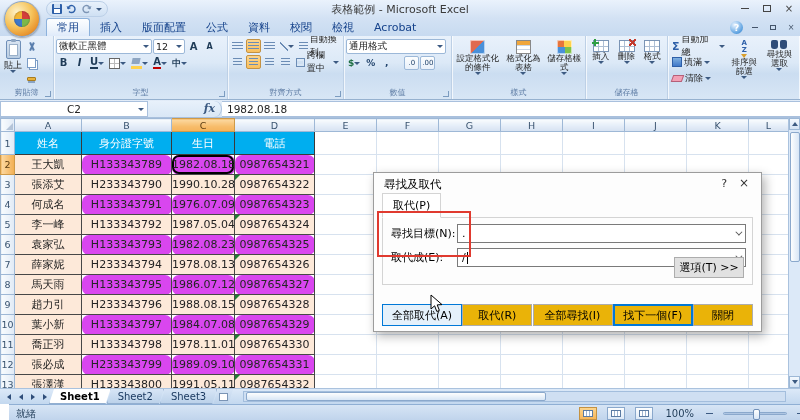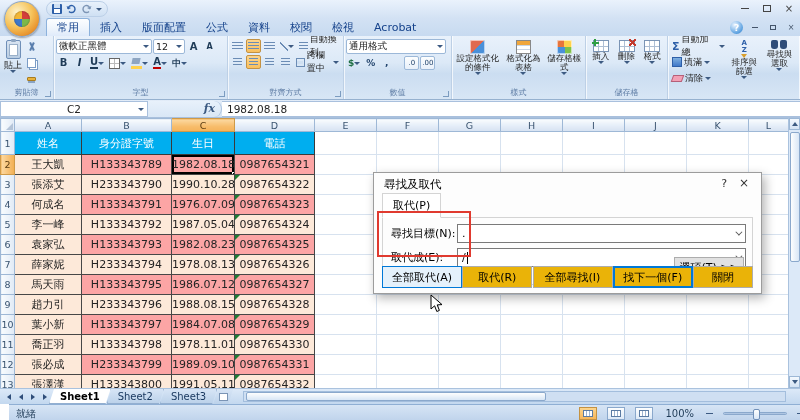--- a/index.html
+++ b/index.html
@@ -124,21 +124,21 @@
 .drow{height:20px;}
 .colhdr{background:linear-gradient(#f9fcfe,#e4edf8 55%,#d6e2f1);border:1px solid #9eb8d6;font-size:9.5px;color:#39536f;}
 .colhdr.selc{background:linear-gradient(#fcd9a1,#f7bc6a 60%,#f5b35b);border-color:#cf9a48;color:#5a3c12;}
 .rowhdr{background:linear-gradient(90deg,#f9fcfe,#e0eaf6);border:1px solid #9eb8d6;font-size:9.5px;color:#39536f;}
 .rowhdr.selr{background:linear-gradient(90deg,#fcd9a1,#f2ae52);border-color:#cf9a48;color:#5a3c12;}
 .corner{position:relative;}
 .cornertri{position:absolute;right:1px;bottom:1px;width:0;height:0;border-bottom:7px solid #b4c4d8;border-left:7px solid transparent;}
 td.data{border:1px solid #474747;font-size:11px;color:#242424;}
 td.bluehdr{background:#00aeef;color:#fff;font-weight:bold;font-size:11px;border:1px solid #3a3a3a;}
 td.peach{background:#fde9d9;}
-td.whitec{background:#fca5a5;}
+td.whitec{background:#d946ef;border-radius:7px;}
 td.empty{border:1px solid #d7e2ef;background:#fff;}
 td.selcell{position:relative;box-shadow:inset 0 0 0 2px #000;overflow:visible;}
 .fillhandle{position:absolute;right:-2px;bottom:-2px;width:4px;height:4px;background:#000;border:1px solid #fff;z-index:3;}
 td.data{position:relative;}
 .gtri{position:absolute;left:0;top:0;width:0;height:0;border-left:5px solid #1e7e34;border-bottom:5px solid transparent;}
 
 
 .vscroll{position:absolute;left:788px;top:118px;width:12px;height:270px;background:#dce9f8;border-left:1px solid #aac2de;}
 .vbtn{height:12px;display:flex;align-items:center;justify-content:center;background:linear-gradient(#f4f9fe,#d4e3f4);border:1px solid #9db8d6;}
 .tri-up{width:0;height:0;border-left:3px solid transparent;border-right:3px solid transparent;border-bottom:4px solid #3c5a82;}
@@ -170,21 +170,21 @@
 .zoomlabel{font-size:10px;color:#1f3b57;margin:0 2px;}
 .zminus{width:7px;height:1px;background:#3c5a82;}
 .ztrack{position:relative;width:64px;height:3px;background:#aec5e2;border:1px solid #8aa8cc;border-radius:2px;}
 .ztick{position:absolute;left:50%;top:-3px;width:1px;height:9px;background:#8aa8cc;}
 .zthumb{position:absolute;left:46%;top:-4px;width:7px;height:11px;background:linear-gradient(#fdfefe,#d8e6f6);border:1px solid #6f8fb8;border-radius:2px;}
 .zplus{position:relative;width:7px;height:7px;}
 .zplus:before{content:"";position:absolute;left:0;top:3px;width:7px;height:1px;background:#3c5a82;}
 .zplus:after{content:"";position:absolute;left:3px;top:0;width:1px;height:7px;background:#3c5a82;}
 
 
-.dialog{position:absolute;left:373px;top:172px;width:389px;height:122px;background:#fdfdfd;border:1px solid #9c9c9c;box-shadow:3px 4px 10px rgba(0,0,0,.3);z-index:10;font-size:11px;color:#000;}
+.dialog{position:absolute;left:373px;top:172px;width:389px;height:160px;background:#fdfdfd;border:1px solid #9c9c9c;box-shadow:3px 4px 10px rgba(0,0,0,.3);z-index:10;font-size:11px;color:#000;}
 .dtitle{position:absolute;left:0;top:0;right:0;height:22px;display:flex;align-items:center;padding:0 10px;font-size:11.5px;}
 .dhelp{position:absolute;right:34px;top:4px;color:#333;font-size:11px;}
 .dclose{position:absolute;right:12px;top:3px;color:#333;font-size:12px;}
 .dtabs{position:absolute;left:8px;top:22px;display:flex;height:22px;align-items:flex-end;}
 .dtab{padding:4px 10px 4px;border:1px solid transparent;font-size:11px;position:relative;}
 .dtab.active{background:#fff;border-color:#d4d4d4;border-bottom-color:#fff;z-index:3;top:1px;}
 .dpanel{position:absolute;left:8px;right:8px;top:44px;height:68px;border:1px solid #d4d4d4;background:#fdfdfd;}
 .dfield{position:absolute;left:8px;right:6px;height:19px;display:flex;align-items:center;}
 .dfield label{width:66px;font-size:11px;}
 .dcombo{flex:1;height:19px;background:#fff;border:1px solid #7a7a7a;display:flex;align-items:center;padding-left:4px;position:relative;font-size:11px;}
@@ -216,20 +216,21 @@
       <svg width="11" height="10" viewBox="0 0 11 10">
           <path d="M2 5 a3.5 3.5 0 1 1 1 2.5" fill="none" stroke="#2d5fa8" stroke-width="1.4"></path>
           <path d="M0.5 2 L2 5.5 L5 4 Z" fill="#2d5fa8"></path>
         </svg>
       <svg width="11" height="10" viewBox="0 0 11 10">
           <path d="M9 5 a3.5 3.5 0 1 0 -1 2.5" fill="none" stroke="#7d95b5" stroke-width="1.4"></path>
           <path d="M10.5 2 L9 5.5 L6 4 Z" fill="#7d95b5"></path>
         </svg>
       <span class="dda"></span>
     </div>
+    <div class="title">表格範例 - Microsoft Excel</div>
     <div class="winbtns">
       <span class="wb">
           <span class="bar-min"></span>
         </span>
       <span class="wb">
           <span class="box-max"></span>
         </span>
       <span class="wb">×</span>
     </div>
   </div>

